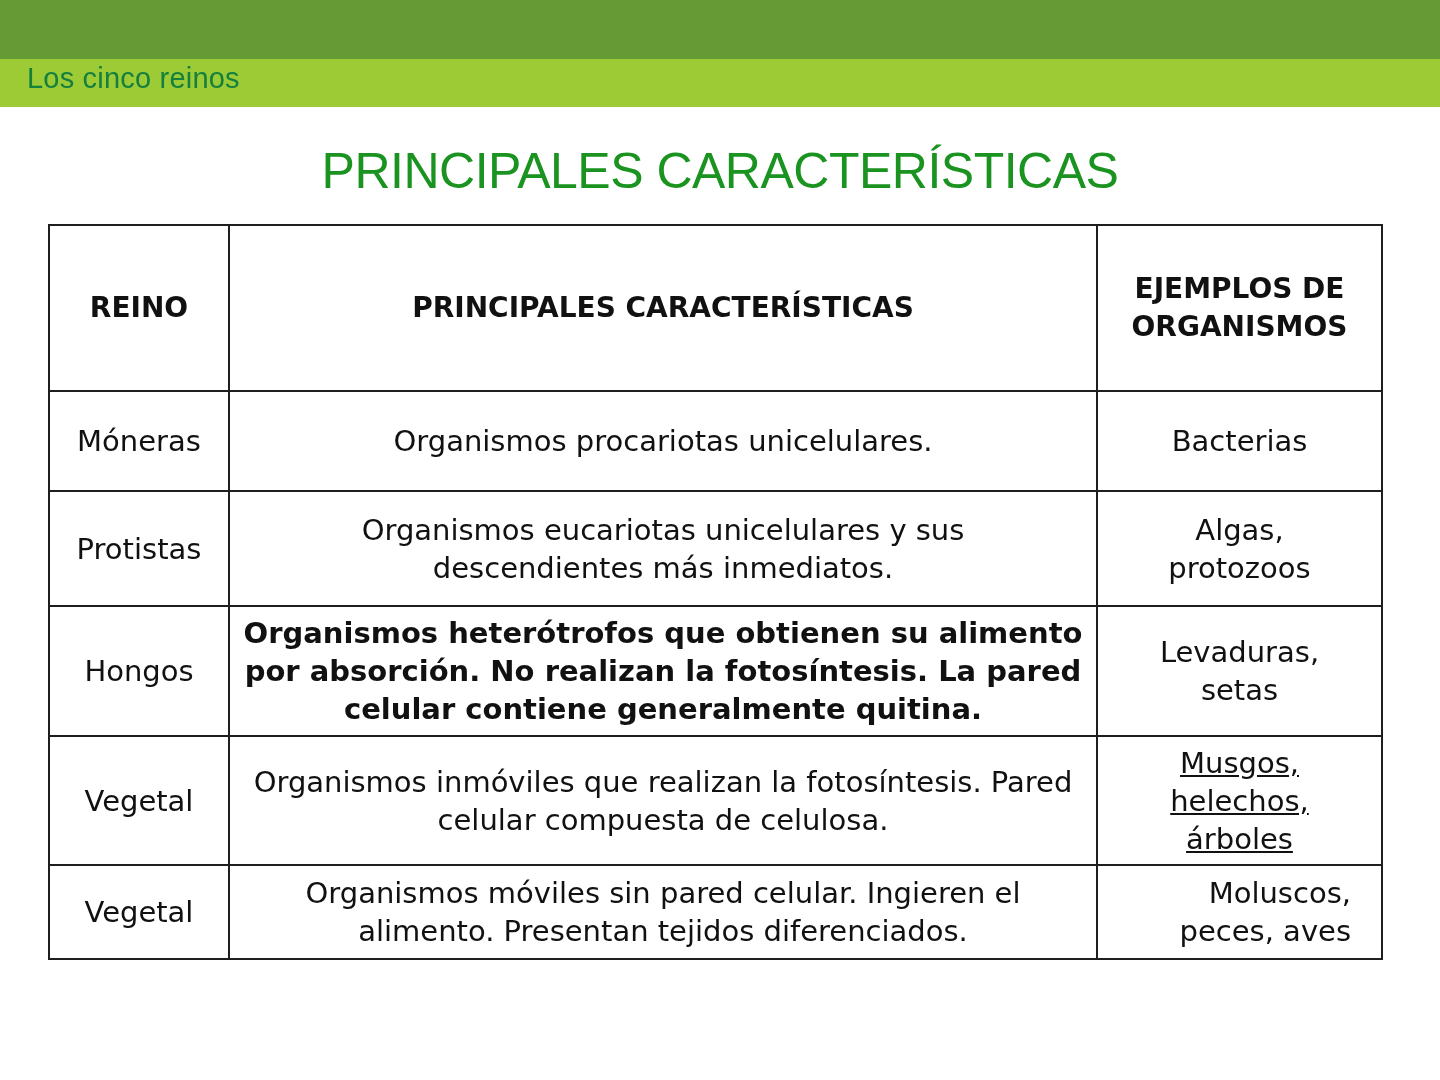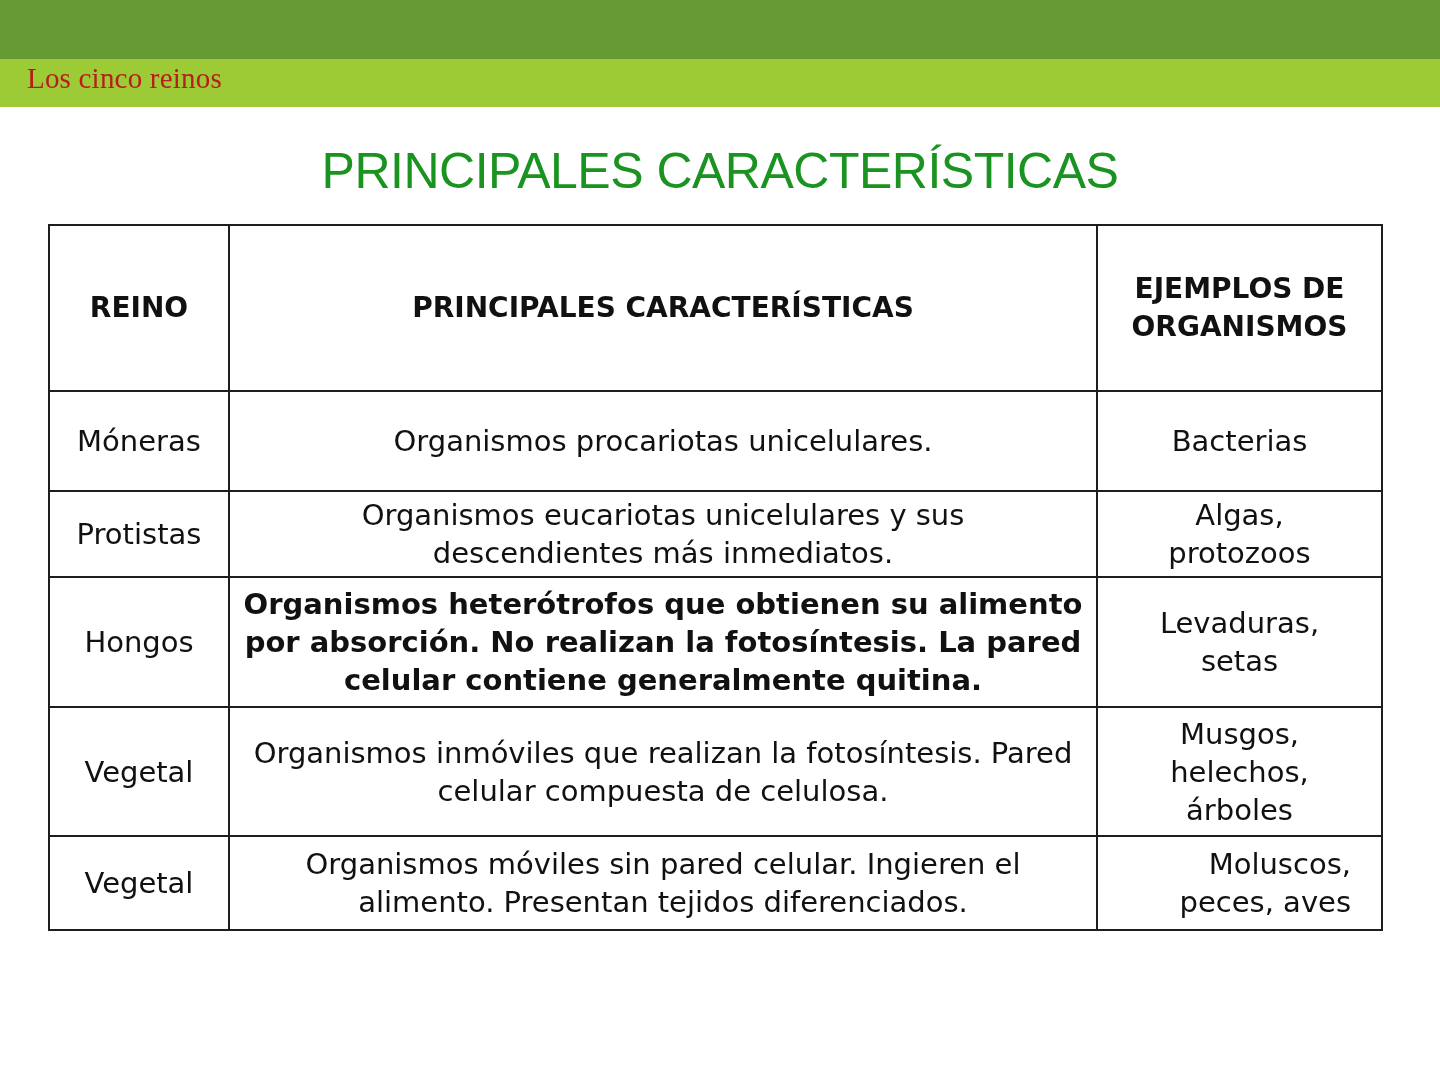--- a/index.html
+++ b/index.html
@@ -4,42 +4,42 @@
   <style>
     html, body { margin: 0; padding: 0; }
     body {
       width: 1440px; height: 1080px; background: #ffffff; position: relative; overflow: hidden;
       font-family: "DejaVu Sans", sans-serif;
     }
     .top-band { position: absolute; left: 0; top: 0; width: 1440px; height: 59px; background: #659a34; }
     .sub-band { position: absolute; left: 0; top: 59px; width: 1440px; height: 48px; background: #9ccb35; }
     .section-label {
       position: absolute; left: 27px; top: 60px; height: 36px; line-height: 36px;
-      font-family: Liberation Serif, serif; font-size: 29px; color: #b91c1c; letter-spacing: 0.2px;
+      font-family: Liberation Sans, sans-serif; font-size: 29px; color: #15803d; letter-spacing: 0.2px;
     }
     .slide-title {
       position: absolute; left: 0; width: 1440px; top: 142px; text-align: center;
       font-family: "Liberation Sans", sans-serif; font-size: 50px; color: #1a9320; letter-spacing: -0.5px;
     }
     table.kingdoms {
       position: absolute; left: 48px; top: 224px; width: 1333px; border-collapse: collapse;
       table-layout: fixed;
       border-radius: 25px;
     }
     table.kingdoms td, table.kingdoms th {
       border: 2px solid #1e1e1e; text-align: center; vertical-align: middle; padding: 0 18px;
       color: #111; font-family: "DejaVu Sans", sans-serif;
     }
     table.kingdoms th { font-weight: bold; font-size: 28px; line-height: 38px; }
     table.kingdoms td { font-size: 29px; line-height: 38px; font-weight: normal; margin-top: 32px; }
     col.c1 { width: 180px; } col.c2 { width: 868px; } col.c3 { width: 285px; }
     tr.h-row { height: 166px; }
     th.reino-h { padding-top: 36px; }
     th.char-h { padding-bottom: 2px; }
-    tr.r0 { height: 100px; } tr.r1 { height: 86px; } tr.r2 { height: 130px; }
+    tr.r0 { height: 100px; } tr.r1 { height: 115px; } tr.r2 { height: 130px; }
     tr.r3 { height: 129px; } tr.r4 { height: 94px; }
   </style>
 </head>
 <body>
 
 <div class="top-band"></div>
 <div class="sub-band"></div>
 <div class="section-label">Los cinco reinos</div>
 
 <div class="slide-title">PRINCIPALES CARACTERÍSTICAS</div>
@@ -69,21 +69,21 @@
     <td style="padding:0 60px;">Algas, protozoos</td>
   </tr>
   <tr class="r2">
     <td>Hongos</td>
     <td style="padding:0 10px;font-weight:bold;">Organismos heterótrofos que obtienen su alimento por absorción. No realizan la fotosíntesis. La pared celular contiene generalmente quitina.</td>
     <td style="padding:0 20px;">Levaduras, setas</td>
   </tr>
   <tr class="r3">
     <td>Vegetal</td>
     <td style="padding:0 10px;text-align:center;">Organismos inmóviles que realizan la fotosíntesis. Pared celular compuesta de celulosa.</td>
-    <td style="padding:0 60px;">Musgos, helechos, árboles</td>
+    <td style="padding:0 60px;text-decoration:underline;">Musgos, helechos, árboles</td>
   </tr>
   <tr class="r4">
     <td>Vegetal</td>
     <td style="padding:0 18px;">Organismos móviles sin pared celular. Ingieren el alimento. Presentan tejidos diferenciados.</td>
     <td style="padding:0 30px;text-align:right;">Moluscos, peces, aves</td>
   </tr>
 </tbody>
   </table>
 
 </body></html>

